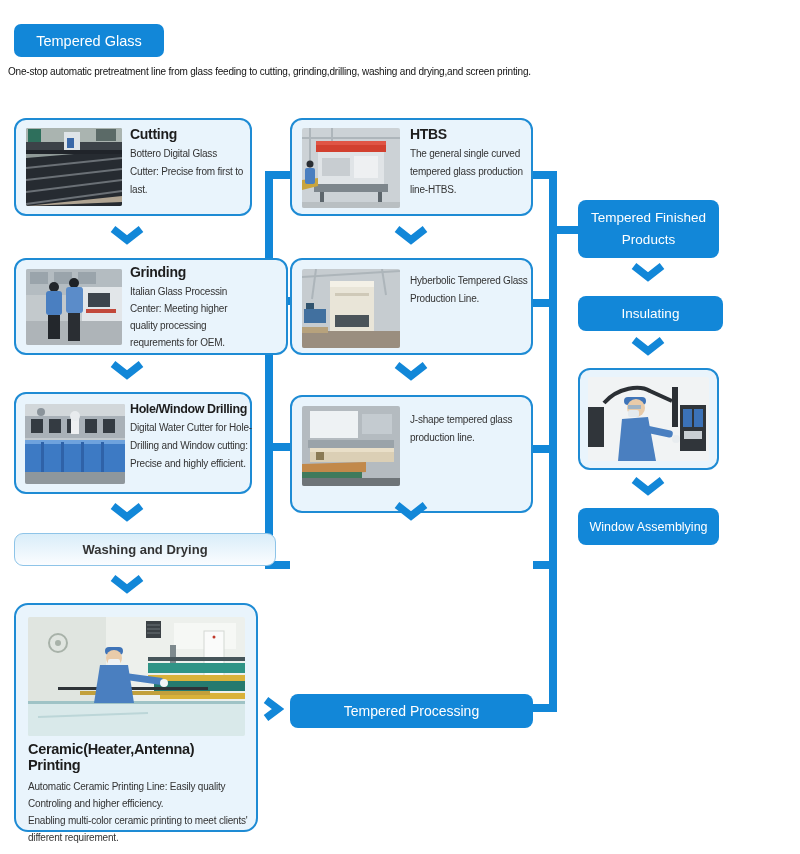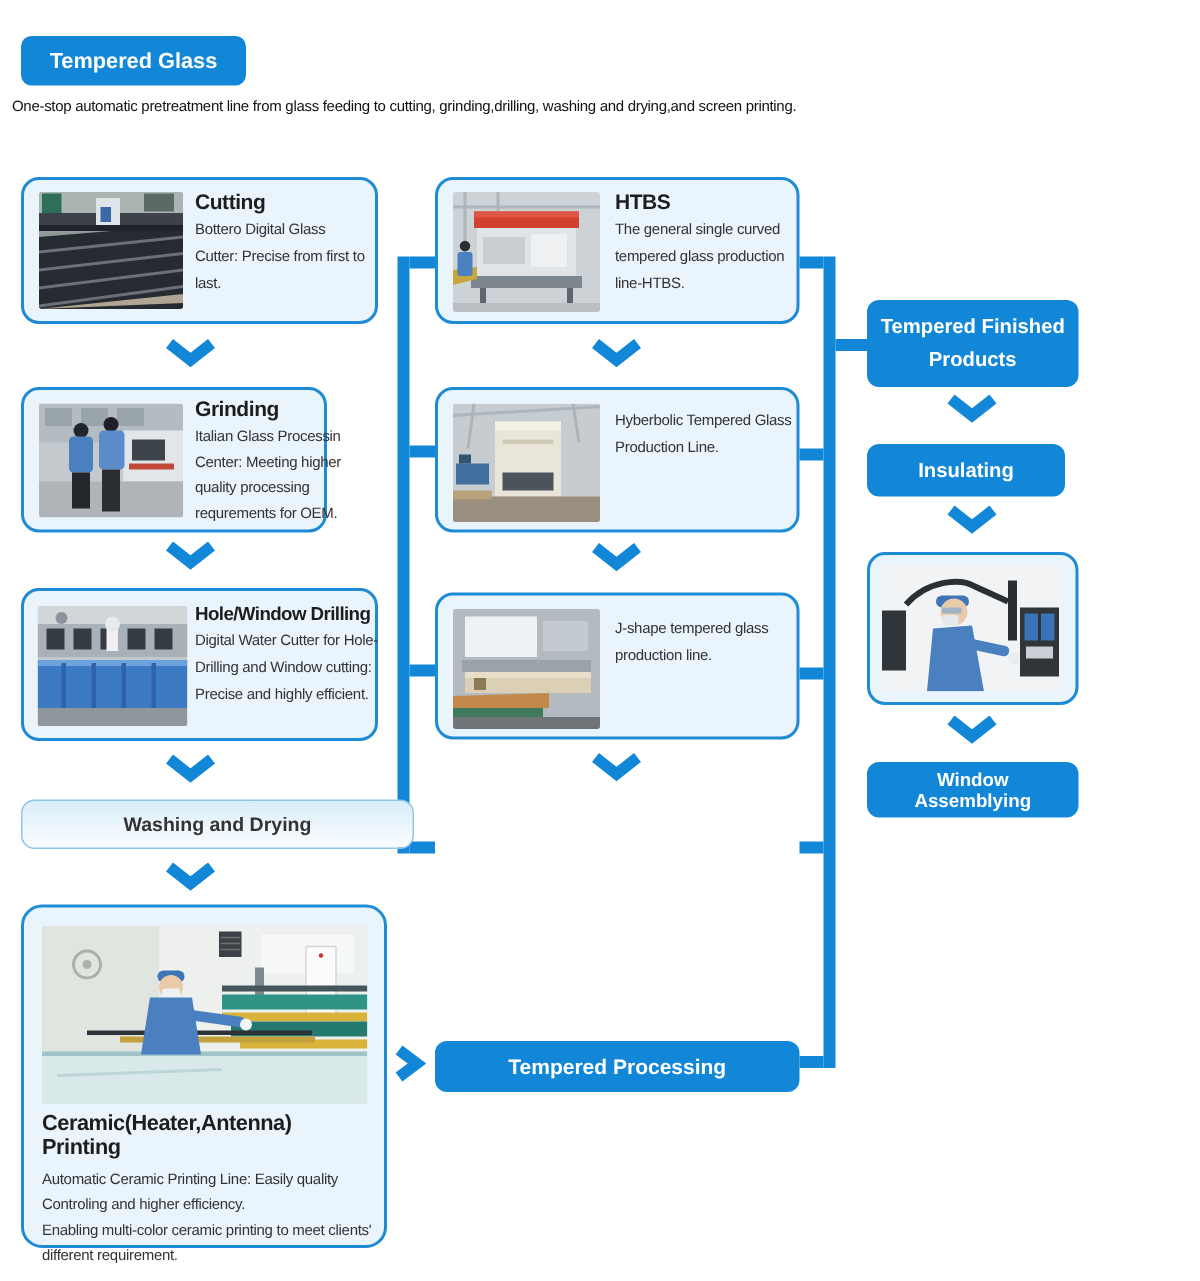--- a/index.html
+++ b/index.html
@@ -9,21 +9,21 @@
     --cardbg:#e9f4fc;
   }
   html,body{margin:0;padding:0;background:#ffffff;}
   .canvas{
     position:relative;width:800px;height:854px;background:#ffffff;
     font-family:"Liberation Sans", sans-serif;overflow:hidden;
   }
   .pill{
     position:absolute;background:var(--blue);color:#ffffff;
     display:flex;align-items:center;justify-content:center;text-align:center;
-    font-weight:bold;border-radius:8px;box-sizing:border-box;padding:0 8px;
+    font-weight:normal;border-radius:8px;box-sizing:border-box;padding:0 8px;
   }
   .card{
     position:absolute;background:var(--cardbg);
     border:2px solid var(--border);border-radius:12px;box-sizing:border-box;
   }
   .card-lite{
     position:absolute;background:linear-gradient(#d9edf9,#fbfdff);
     border:1.5px solid #8ec4e8;border-radius:9px;box-sizing:border-box;
     display:flex;align-items:center;justify-content:center;
     font-weight:bold;color:#333;font-size:13px;
@@ -88,21 +88,21 @@
       <p class="card-body">Bottero Digital Glass Cutter: Precise from first to last.</p>
     </div>
   </div>
 
   <div class="chev" style="left:109px;top:226px;">
     <svg width="36" height="19" viewBox="0 0 36 19">
         <path d="M4 3 L18 14 L32 3" fill="none" stroke="#1287d8" stroke-width="7.5"></path>
       </svg>
   </div>
 
-  <div class="card" style="left:14px;top:258px;width:204px;height:97px;">
+  <div class="card" style="left:14px;top:258px;width:274px;height:97px;">
     <div class="photo" style="left:10px;top:9px;width:96px;height:76px;">
       <svg viewBox="0 0 96 76" preserveAspectRatio="none">
         <rect width="96" height="76" fill="#c3c9cc"></rect>
         <rect width="96" height="26" fill="#b4bcc1"></rect>
         <g fill="#9aa4ab">
             <rect x="4" y="3" width="18" height="12"></rect>
             <rect x="28" y="3" width="18" height="12"></rect>
             <rect x="52" y="3" width="18" height="12"></rect>
           </g>
         <rect x="56" y="18" width="40" height="34" fill="#e2e6e9"></rect>
@@ -284,21 +284,21 @@
       <p class="card-body">Hyberbolic Tempered Glass Production Line.</p>
     </div>
   </div>
 
   <div class="chev" style="left:393px;top:362px;">
     <svg width="36" height="19" viewBox="0 0 36 19">
         <path d="M4 3 L18 14 L32 3" fill="none" stroke="#1287d8" stroke-width="7.5"></path>
       </svg>
   </div>
 
-  <div class="card" style="left:290px;top:395px;width:243px;height:98px;">
+  <div class="card" style="left:290px;top:395px;width:243px;height:118px;">
     <div class="photo" style="left:10px;top:9px;width:98px;height:80px;">
       <svg viewBox="0 0 98 80" preserveAspectRatio="none">
         <rect width="98" height="80" fill="#b4bbc0"></rect>
         <rect x="8" y="5" width="48" height="27" fill="#eef2f4"></rect>
         <rect x="60" y="8" width="30" height="20" fill="#c4cbd0"></rect>
         <rect x="6" y="34" width="86" height="8" fill="#9aa3a9"></rect>
         <rect x="8" y="42" width="84" height="14" fill="#dbcfb5"></rect>
         <rect x="8" y="42" width="84" height="4" fill="#e9dfc8"></rect>
         <rect x="14" y="46" width="8" height="8" fill="#8a7a55"></rect>
         <polygon points="0,58 64,56 64,66 0,70" fill="#c2894a"></polygon>
@@ -325,21 +325,21 @@
   <div class="pill" style="left:578px;top:200px;width:141px;height:58px;font-size:13.5px;line-height:1.6;">
     <span>Tempered Finished Products</span>
   </div>
 
   <div class="chev" style="left:630px;top:263px;">
     <svg width="36" height="19" viewBox="0 0 36 19">
         <path d="M4 3 L18 14 L32 3" fill="none" stroke="#1287d8" stroke-width="7.5"></path>
       </svg>
   </div>
 
-  <div class="pill" style="left:578px;top:296px;width:132px;height:35px;font-size:13.5px;">
+  <div class="pill" style="left:578px;top:296px;width:145px;height:35px;font-size:13.5px;">
     <span>Insulating</span>
   </div>
 
   <div class="chev" style="left:630px;top:337px;">
     <svg width="36" height="19" viewBox="0 0 36 19">
         <path d="M4 3 L18 14 L32 3" fill="none" stroke="#1287d8" stroke-width="7.5"></path>
       </svg>
   </div>
 
   <div class="card" style="left:578px;top:368px;width:141px;height:102px;">

